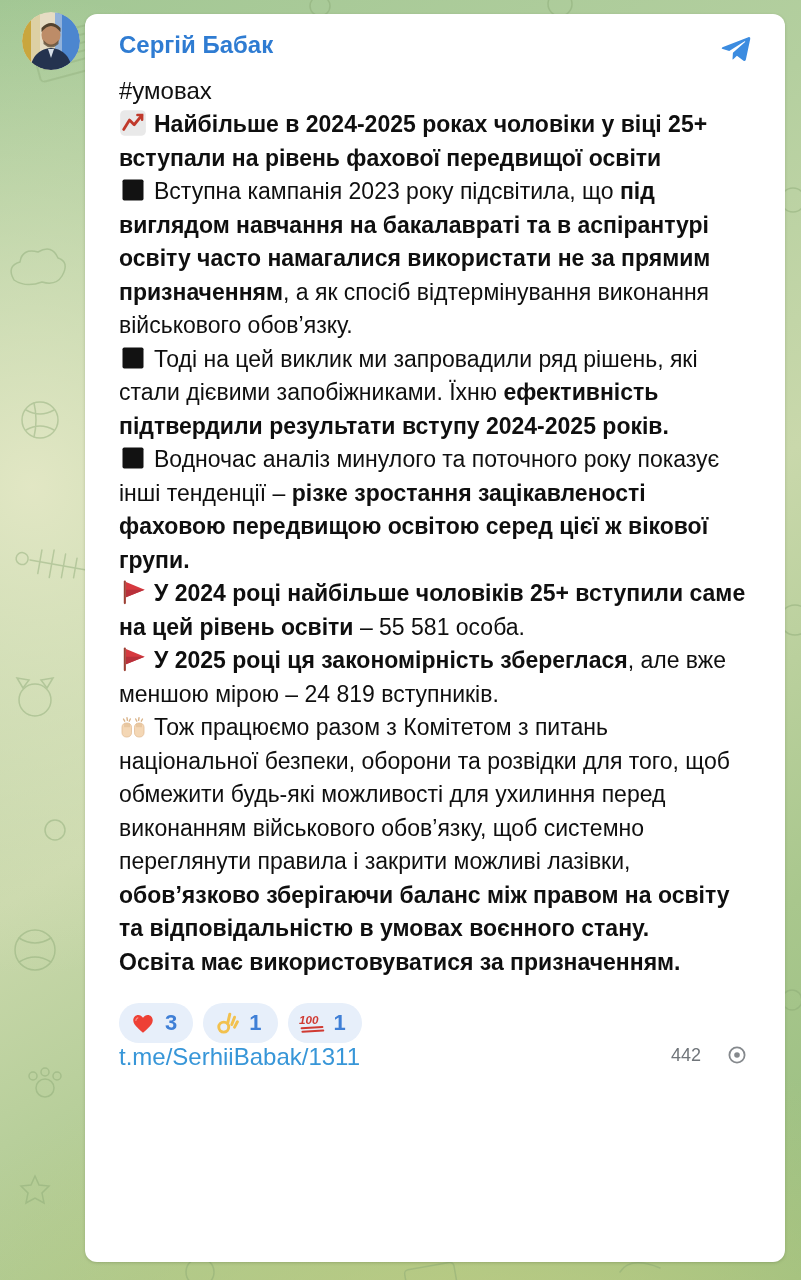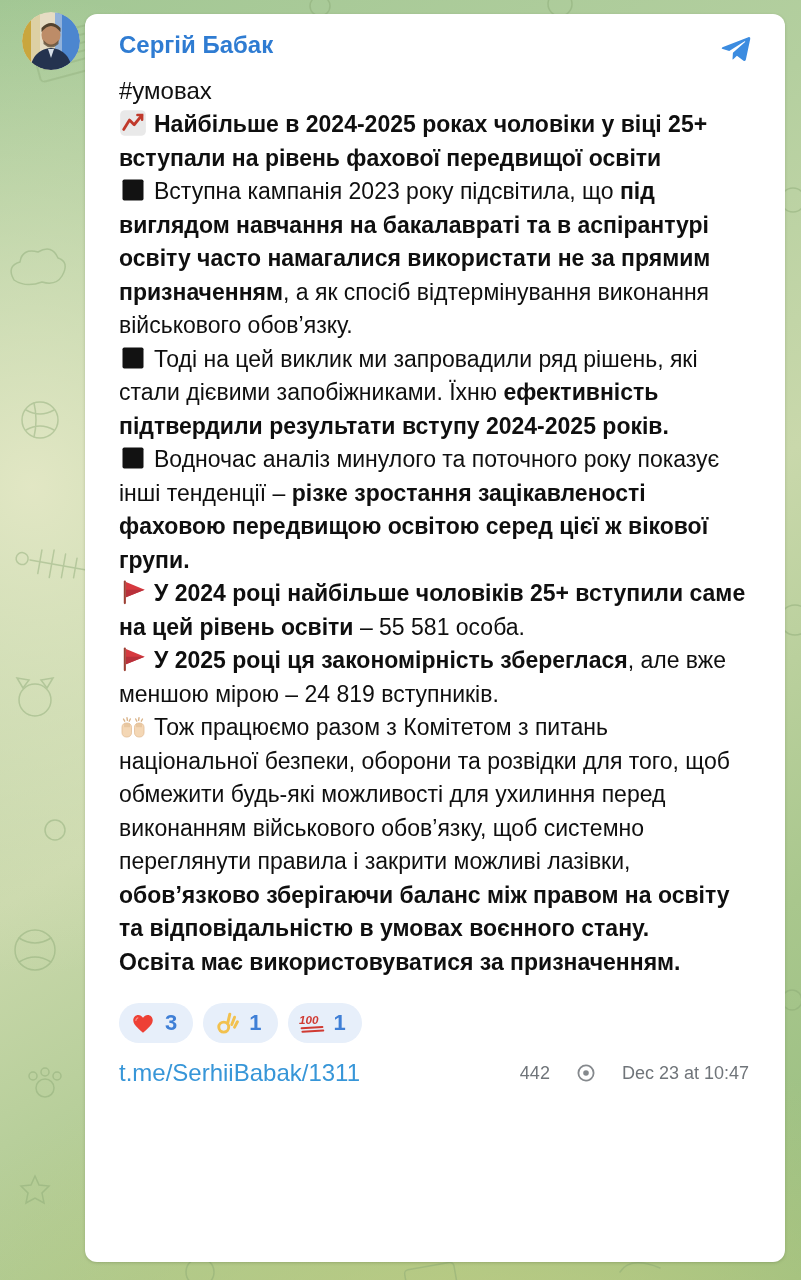--- a/index.html
+++ b/index.html
@@ -39,21 +39,21 @@
   .emoji { display: inline-block; width: 28px; height: 28px; vertical-align: -5px; margin-right: 7px; text-align: right; }
   .emoji svg { display: block; width: 100%; height: 100%; }
   .reactions { display: flex; gap: 10px; margin-top: 24px; }
   .pill {
     display: inline-flex; align-items: center; gap: 9px;
     background: #e7effa; border-radius: 20px; height: 40px;
     padding: 0 16px 0 11px; cursor: pointer;
   }
   .pill .emoji { width: 26px; height: 26px; margin: 0; vertical-align: 0; }
   .pill .count { color: #3f7fd6; font-size: 22px; font-weight: 700; }
-  .foot { display: flex; justify-content: space-between; align-items: center; margin-top: 16px; }
+  .foot { display: flex; justify-content: space-between; align-items: flex-start; }
   .post-link { color: #3796d8; font-size: 24px; text-decoration: none; cursor: pointer; }
   .meta { display: flex; align-items: center; gap: 24px; color: #70757a; font-size: 18px; }
   .eye { width: 24px; height: 24px; }
 </style>
 </head>
 <body>
 
 <svg class="doodles" viewBox="0 0 801 1280">
   <g fill="none" stroke="#8aa874" stroke-width="1.5" opacity="0.45" stroke-linecap="round">
     <g transform="translate(30,40) rotate(-15)">
@@ -216,17 +216,16 @@
     </div>
 
   <div class="foot">
     <a class="post-link">t.me/SerhiiBabak/1311</a>
     <div class="meta">
       <span>442</span>
       <svg class="eye" viewBox="0 0 24 24">
         <circle cx="12" cy="12" r="7.6" fill="none" stroke="#85898d" stroke-width="1.8"></circle>
         <circle cx="12" cy="12" r="2.8" fill="#85898d"></circle>
       </svg>
-      <span>Dec 23 at 10:47</span>
     </div>
   </div>
 
 </div>
 
 </body></html>

